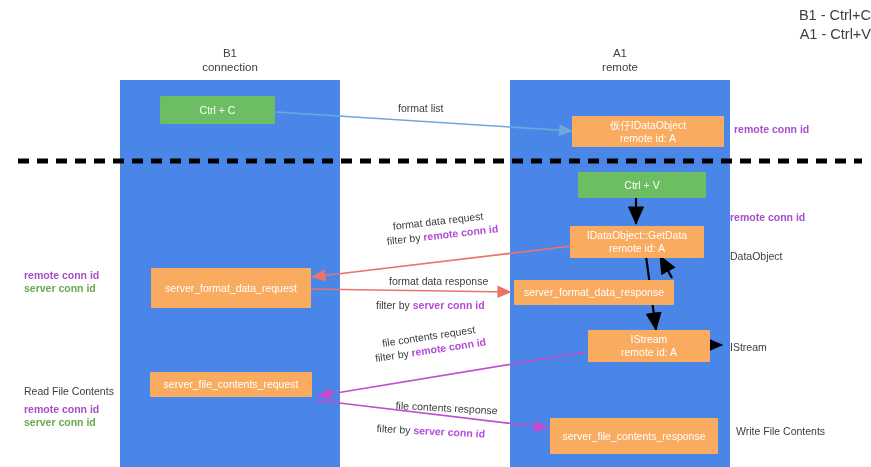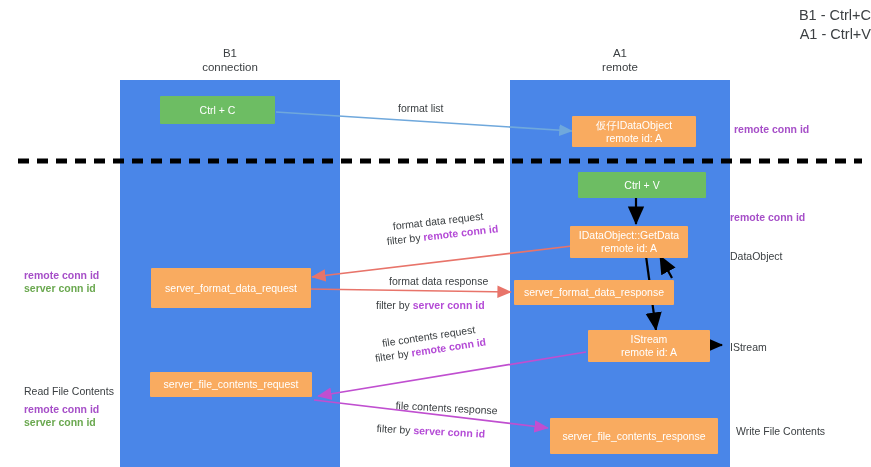--- a/index.html
+++ b/index.html
@@ -103,26 +103,26 @@
 
     <line x1="586" y1="352" x2="318" y2="396" stroke="#c04fd0" stroke-width="1.7" marker-end="url(#ah-mag)"></line>
 
     <line x1="314" y1="400" x2="548" y2="428" stroke="#c04fd0" stroke-width="1.7" marker-end="url(#ah-mag)"></line>
 
     <line x1="700" y1="345" x2="722" y2="345" stroke="#000000" stroke-width="2.2" marker-end="url(#ah-blk)"></line>
   </svg>
 
   <div class="box green" style="left:160px;top:96px;width:115px;height:28px;">Ctrl + C</div>
 
-  <div class="box orange" style="left:572px;top:116px;width:124px;height:31px;">仮仔IDataObject
+  <div class="box orange" style="left:572px;top:116px;width:152px;height:31px;">仮仔IDataObject
 remote id: A</div>
 
   <div class="box green" style="left:578px;top:172px;width:128px;height:26px;text-align:right;">Ctrl + V</div>
 
-  <div class="box orange" style="left:570px;top:226px;width:118px;height:32px;">IDataObject::GetData
+  <div class="box orange" style="left:570px;top:226px;width:134px;height:32px;">IDataObject::GetData
 remote id: A</div>
 
   <div class="box orange" style="left:151px;top:268px;width:160px;height:40px;">server_format_data_request</div>
 
   <div class="box orange" style="left:514px;top:280px;width:160px;height:25px;">server_format_data_response</div>
 
   <div class="box orange" style="left:588px;top:330px;width:122px;height:32px;">IStream
 remote id: A</div>
 
   <div class="box orange" style="left:150px;top:372px;width:162px;height:25px;">server_file_contents_request</div>

